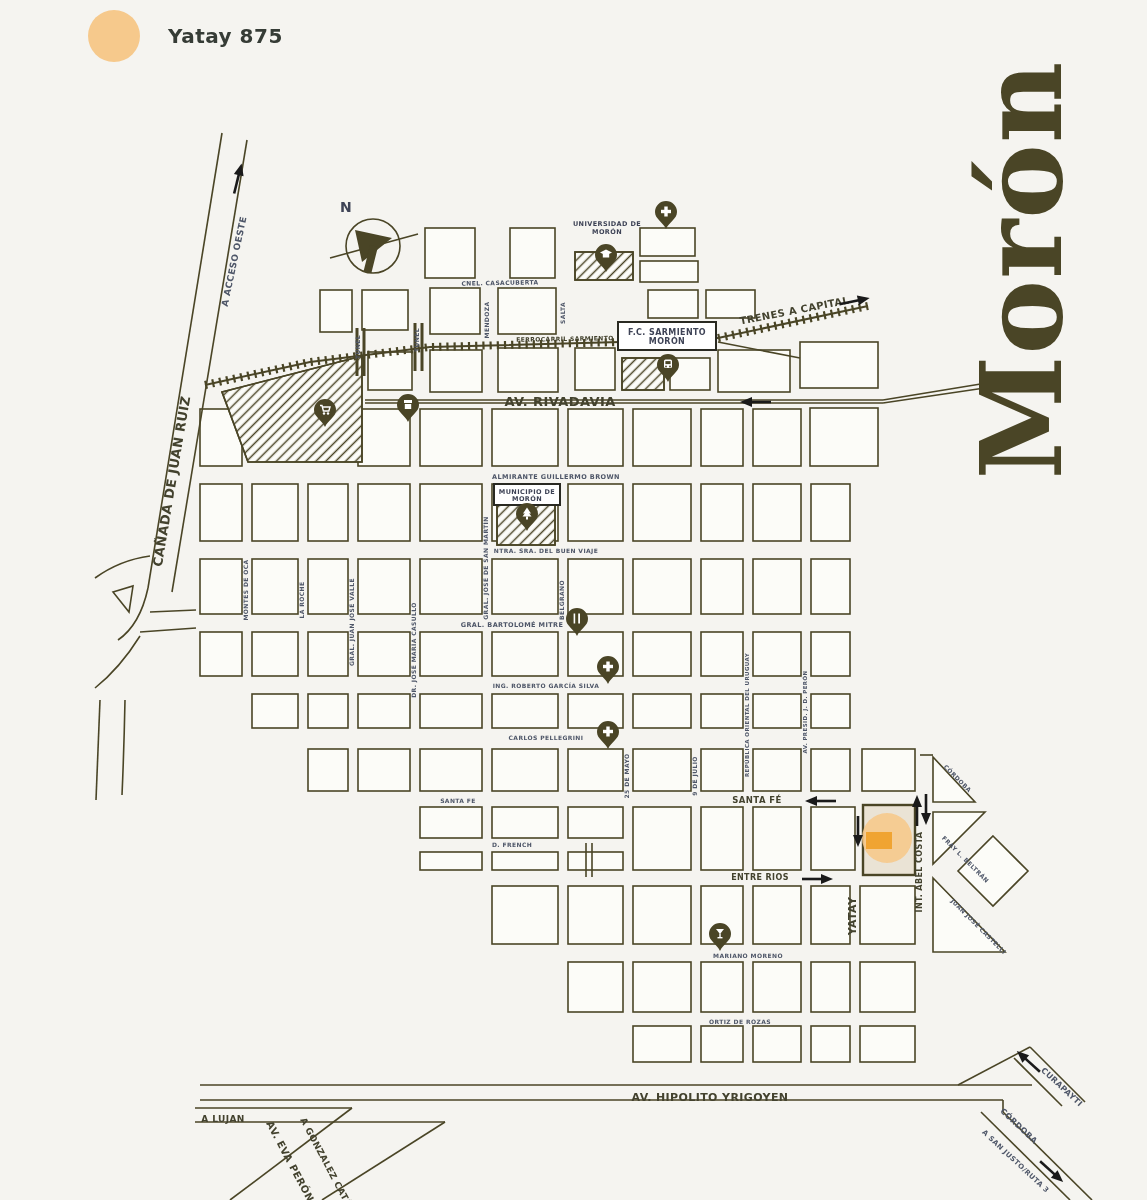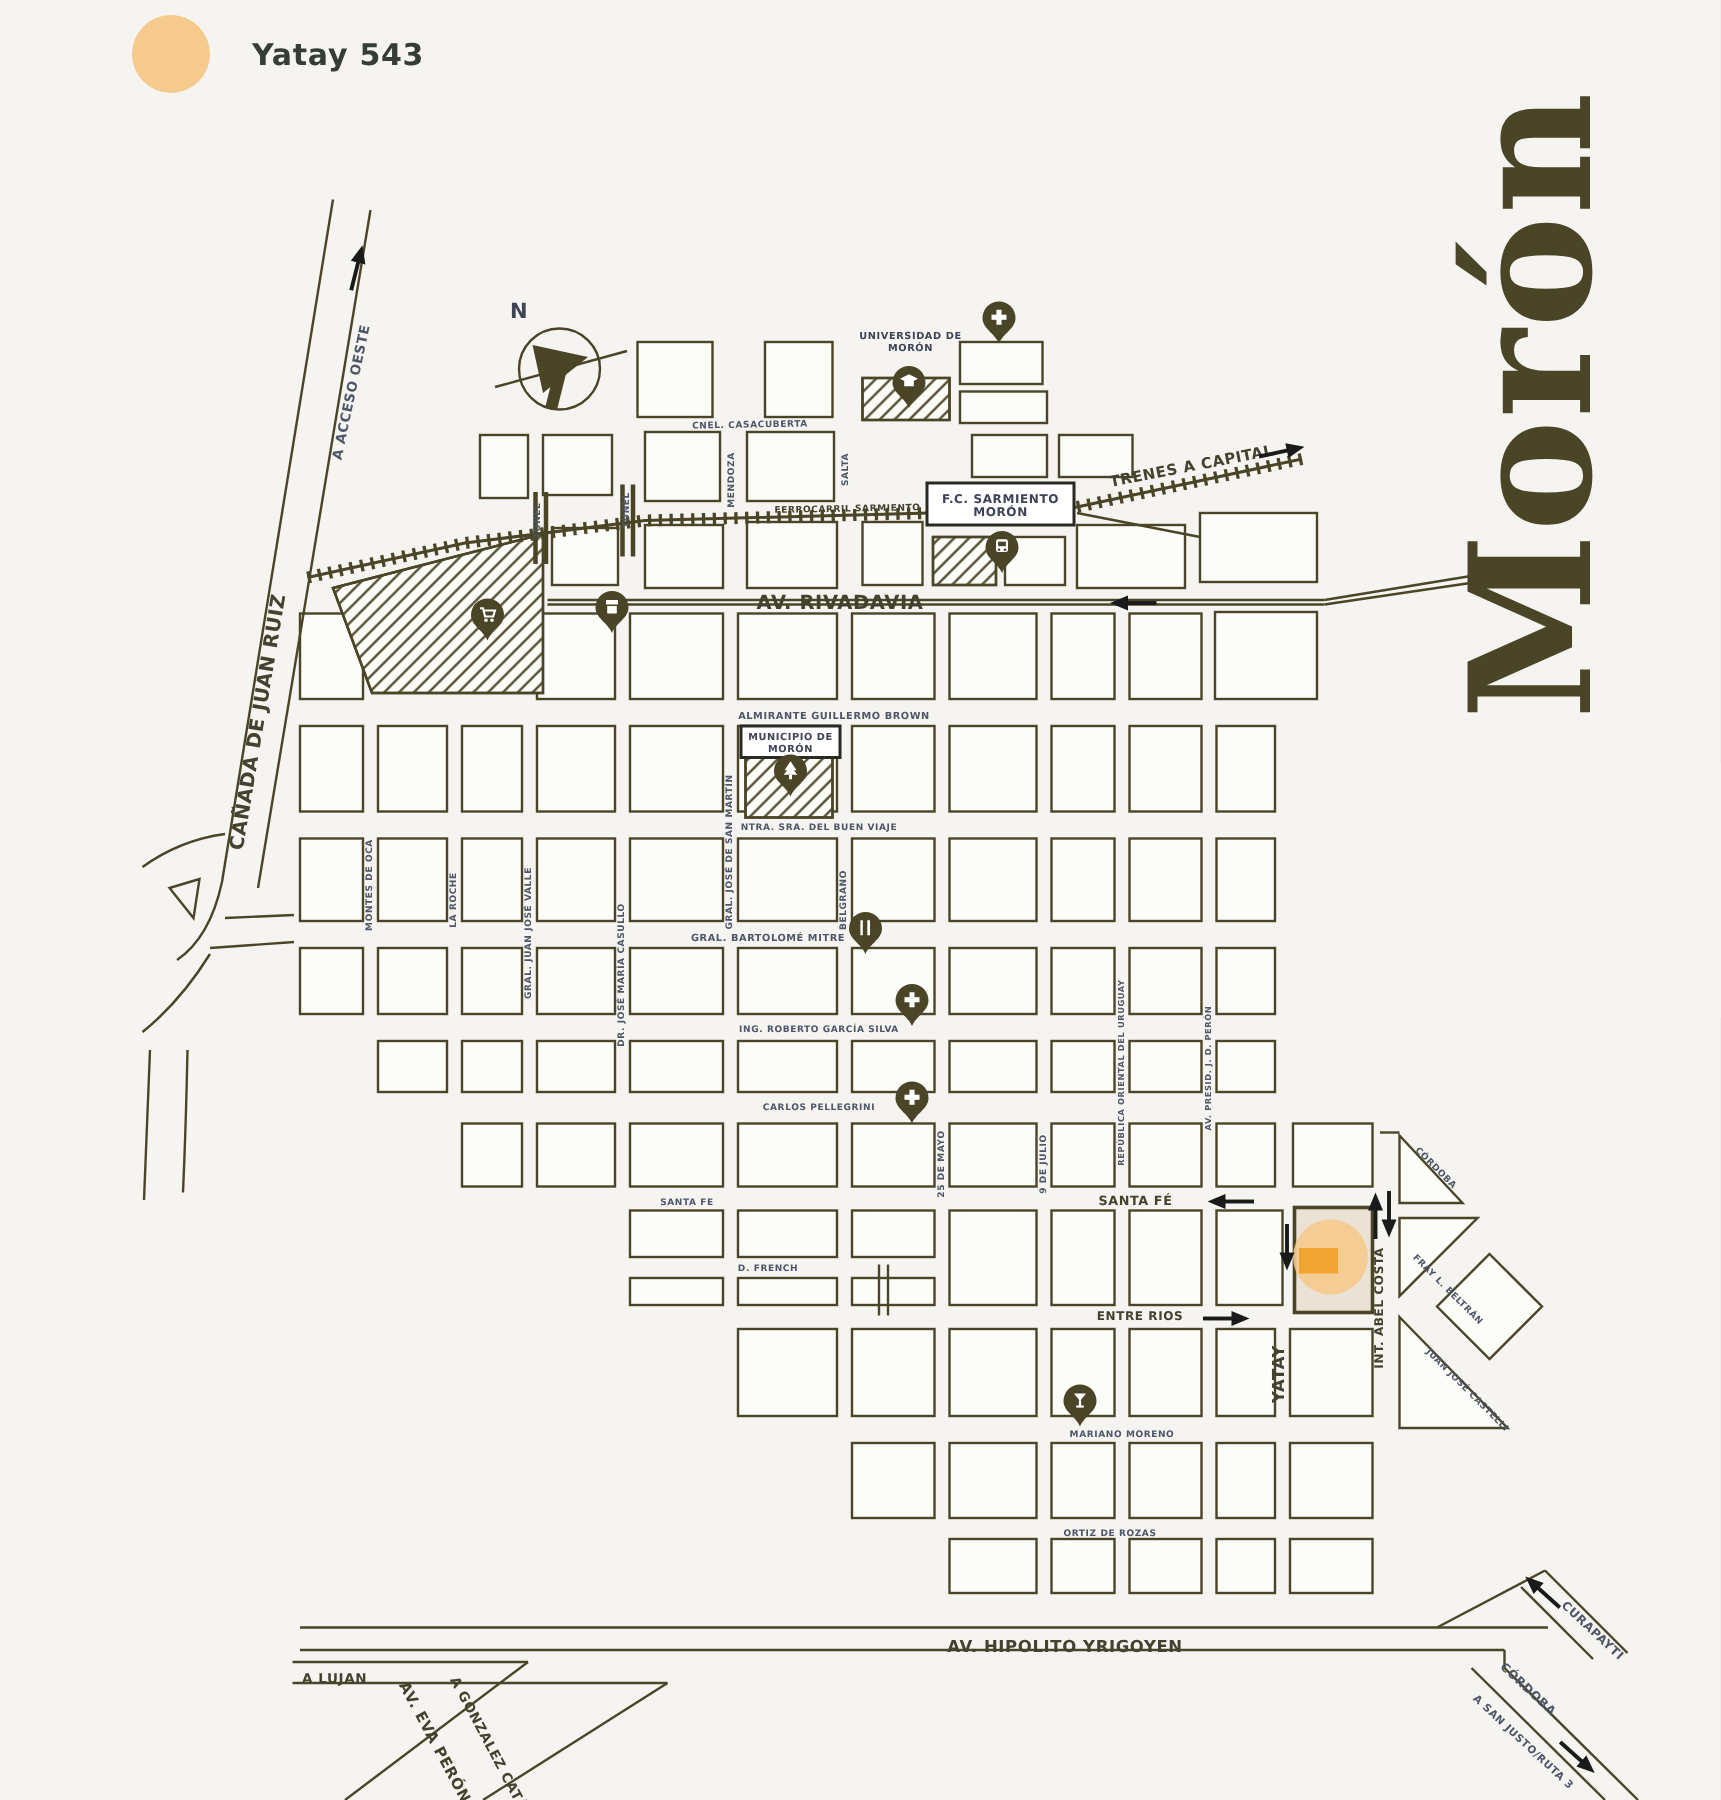--- a/index.html
+++ b/index.html
@@ -364,17 +364,17 @@
         <polygon points="15,0 3,-5 3,5" fill="#1a1a1a"></polygon>
       </g>
       <g transform="translate(1052,1172) rotate(42)">
         <line x1="-16" y1="0" x2="5" y2="0" stroke="#1a1a1a" stroke-width="2.6"></line>
         <polygon points="15,0 3,-5 3,5" fill="#1a1a1a"></polygon>
       </g>
     </svg>
 
   <div class="legend">
     <div class="legend-dot" id="legend-dot" style="background: rgb(246, 201, 140);"></div>
-    <div class="legend-label">Yatay 543</div>
+    <div class="legend-label">Yatay 875</div>
   </div>
 
   <div class="big-title">Morón</div>
 </div>
 
 </body></html>

